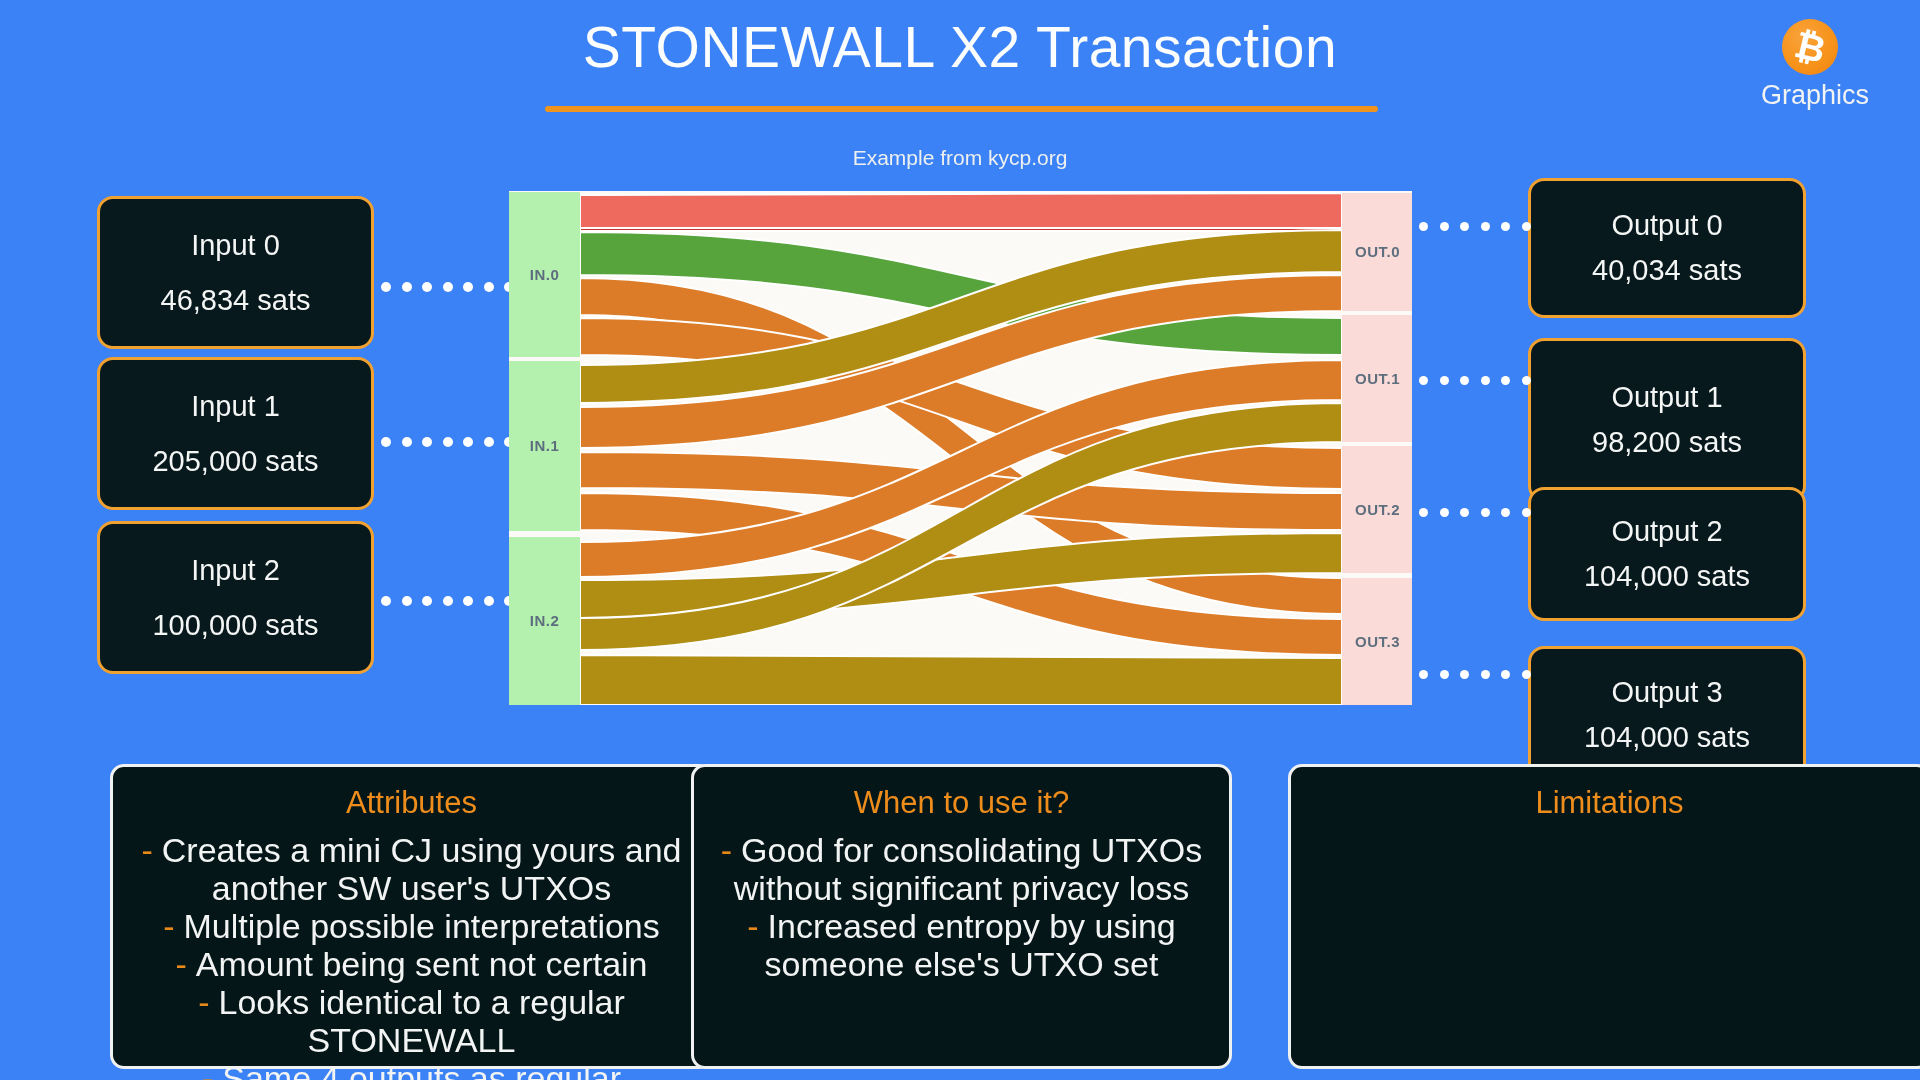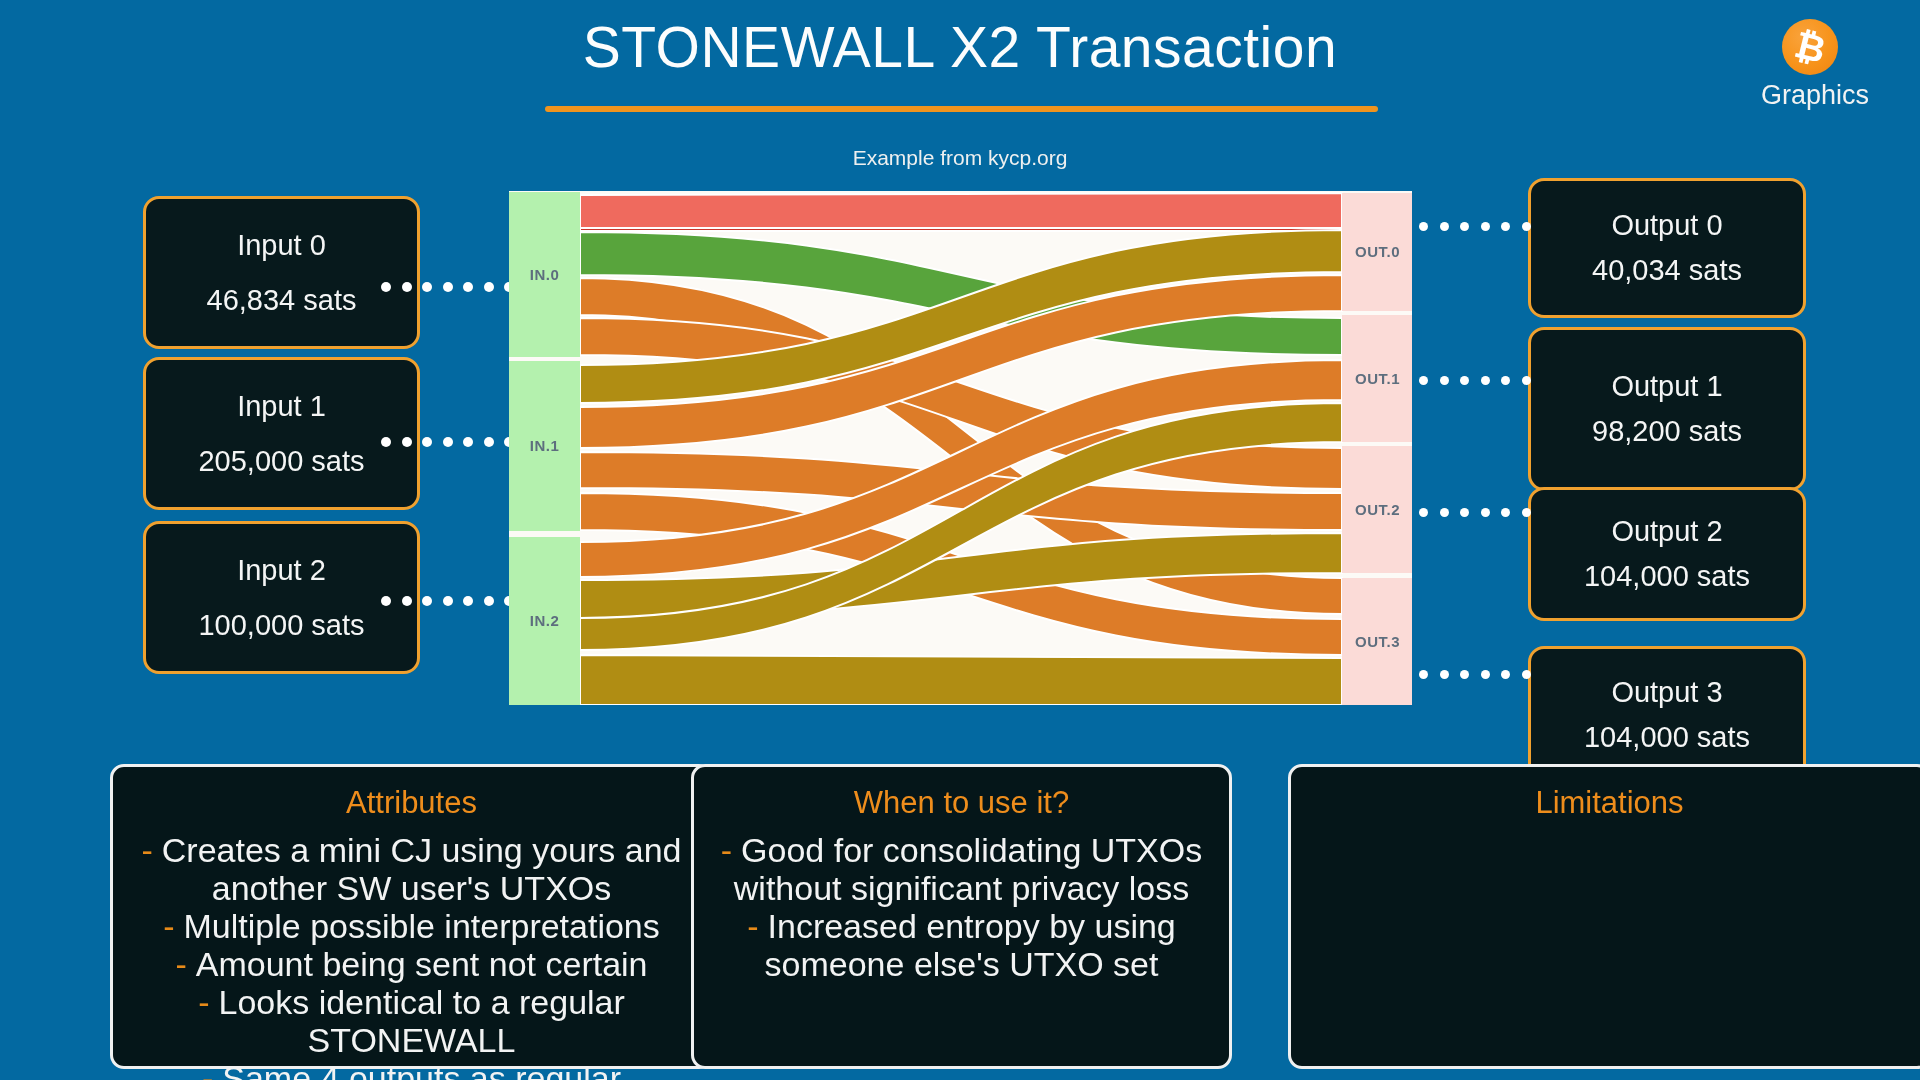--- a/index.html
+++ b/index.html
@@ -1,18 +1,18 @@
 <!DOCTYPE html>
 <html><head>
 <meta charset="utf-8">
 <style>
   html,body{margin:0;padding:0;background:#041518;}
   .page{
     position:relative;width:1920px;height:1080px;overflow:hidden;
-    background:#0369a1;color:#f4f5f5;
+    background:#3b82f6;color:#f4f5f5;
     font-family:"Liberation Sans","DejaVu Sans",sans-serif;
   }
 
   
   .title{
     position:absolute;left:0;right:0;top:14px;margin:0;
     text-align:center;font-size:57px;font-weight:400;color:#fcfdfd;letter-spacing:.5px;
   }
   .title-underline{
     position:absolute;left:545px;top:106px;width:833px;height:6px;
@@ -37,21 +37,21 @@
   }
 
   
   .io-box{
     position:absolute;box-sizing:border-box;
     border:3px solid #f0a12f;border-radius:16px;background:#07191c;
     display:flex;flex-direction:column;align-items:center;justify-content:center;
     font-size:29px;color:#f4f5f5;
   }
   .io-box .io-label{margin-bottom:12px;}
-  .io-in{left:97px;width:277px;height:153px;margin-left:46px;}
+  .io-in{left:97px;width:277px;height:153px;}
   .io-in .io-label{margin-bottom:22px;}
   .io-out{left:1528px;width:278px;margin-top:32px;}
 
   
   .dot-row{position:absolute;display:flex;align-items:center;}
   .dot-row span{display:block;border-radius:50%;background:#ffffff;flex:none;}
 
   
   .sankey{position:absolute;left:509px;top:191px;width:903px;height:514px;}
 
@@ -93,21 +93,21 @@
   </div>
   <div class="io-box io-in" style="top:521px">
     <div class="io-label">Input 2</div>
     <div class="io-amount">100,000 sats</div>
   </div>
 
   <div class="io-box io-out" style="top:146px;height:140px">
     <div class="io-label">Output 0</div>
     <div class="io-amount">40,034 sats</div>
   </div>
-  <div class="io-box io-out" style="top:295px;height:164px">
+  <div class="io-box io-out" style="top:306px;height:164px">
     <div class="io-label">Output 1</div>
     <div class="io-amount">98,200 sats</div>
   </div>
   <div class="io-box io-out" style="top:455px;height:134px">
     <div class="io-label">Output 2</div>
     <div class="io-amount">104,000 sats</div>
   </div>
   <div class="io-box io-out" style="top:614px;height:138px">
     <div class="io-label">Output 3</div>
     <div class="io-amount">104,000 sats</div>

